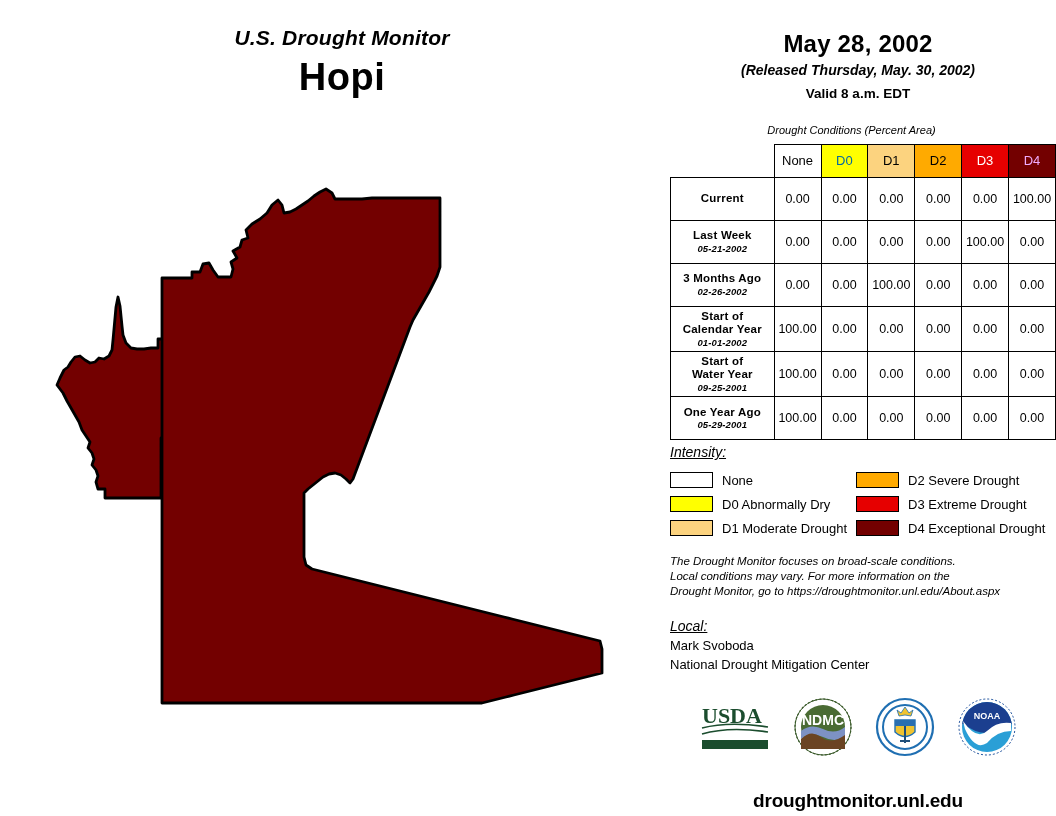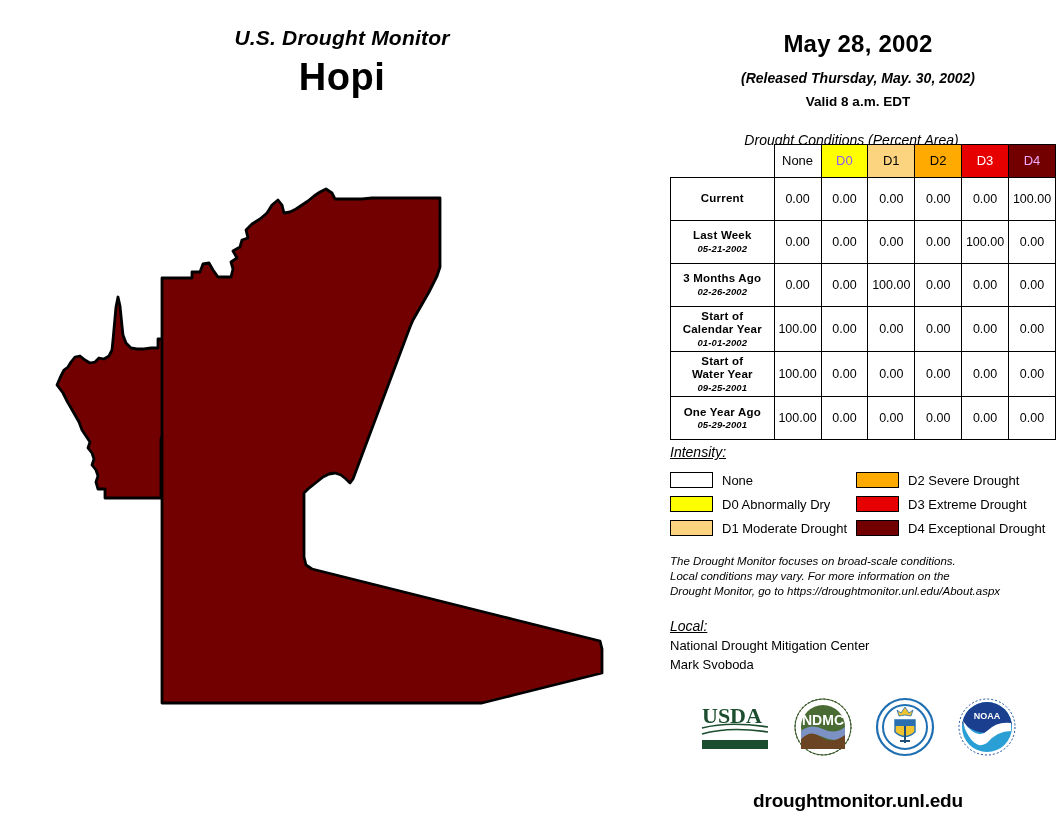--- a/index.html
+++ b/index.html
@@ -55,35 +55,35 @@
   }
   #issue-date {
     font-size: 24px;
     font-weight: bold;
     letter-spacing: 0.2px;
   }
   #released-date {
     font-size: 14px;
     font-weight: bold;
     font-style: italic;
-    margin-top: 12px;
+    margin-top: 4px;
   }
   #valid-time {
     font-size: 13.5px;
     font-weight: bold;
     margin-top: 8px;
   }
 
   #table-caption {
     position: absolute;
     left: 0;
-    top: 132px;
+    top: 124px;
     width: 383px;
     text-align: center;
-    font-size: 14px;
+    font-size: 11px;
     font-style: italic;
   }
 
   
   #stats-table {
     position: absolute;
     left: 10px;
     top: 144px;
     border-collapse: collapse;
     table-layout: fixed;
@@ -118,21 +118,21 @@
     font-weight: bold;
     letter-spacing: 0.1px;
   }
   .valcell {
     width: 44px;
     height: 40px;
     font-size: 12.5px;
     font-family: "Liberation Sans", sans-serif;
   }
   .hdr-none { background: #ffffff; color: #000; }
-  .hdr-d0   { background: #ffff00; color: #8b5cf6; }
+  .hdr-d0   { background: #ffff00; color: #0369a1; }
   .hdr-d1   { background: #fcd37f; color: #000; }
   .hdr-d2   { background: #ffaa00; color: #000; }
   .hdr-d3   { background: #e60000; color: #fff; }
   .hdr-d4   { background: #730000; color: #f0abfc; }
 
   
   #intensity-heading {
     position: absolute;
     left: 10px;
     top: 444px;
@@ -411,22 +411,22 @@
   </div>
 
   <div id="disclaimer">
     <div>The Drought Monitor focuses on broad-scale conditions.</div>
     <div>Local conditions may vary. For more information on the</div>
     <div>Drought Monitor, go to https://droughtmonitor.unl.edu/About.aspx</div>
   </div>
 
   <div id="author-heading">Local:</div>
   <div id="author-lines">
+    <div>Mark Svoboda</div>
     <div>National Drought Mitigation Center</div>
-    <div>Mark Svoboda</div>
   </div>
 
   <div id="logos">
 
     <svg class="logo" width="72" height="52" viewBox="0 0 72 52" xmlns="http://www.w3.org/2000/svg">
       <text x="3" y="22" font-family="Liberation Serif, serif" font-size="22" font-weight="bold" fill="#1b4d2e">USDA</text>
       <path d="M3 27 Q 30 20 69 26" stroke="#1b4d2e" stroke-width="1.6" fill="none"></path>
       <path d="M3 33 Q 30 25 69 31" stroke="#1b4d2e" stroke-width="1.6" fill="none"></path>
       <path d="M3 39 L 69 39 L 69 48 L 3 48 Z" fill="#1b4d2e"></path>
       <path d="M3 39 Q 30 31 69 37 L 69 39 L 3 39 Z" fill="#ffffff"></path>

